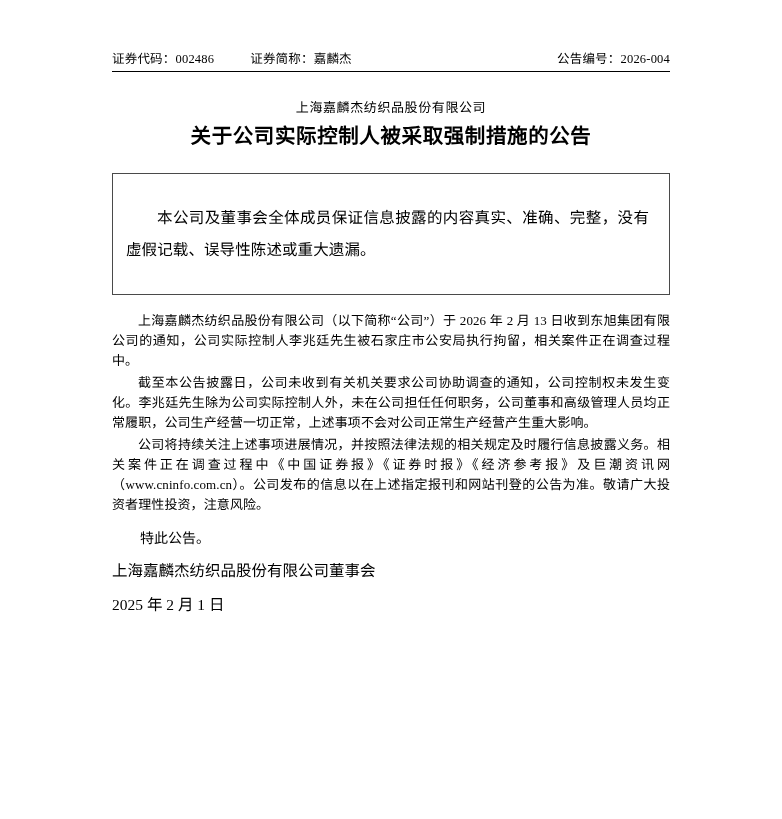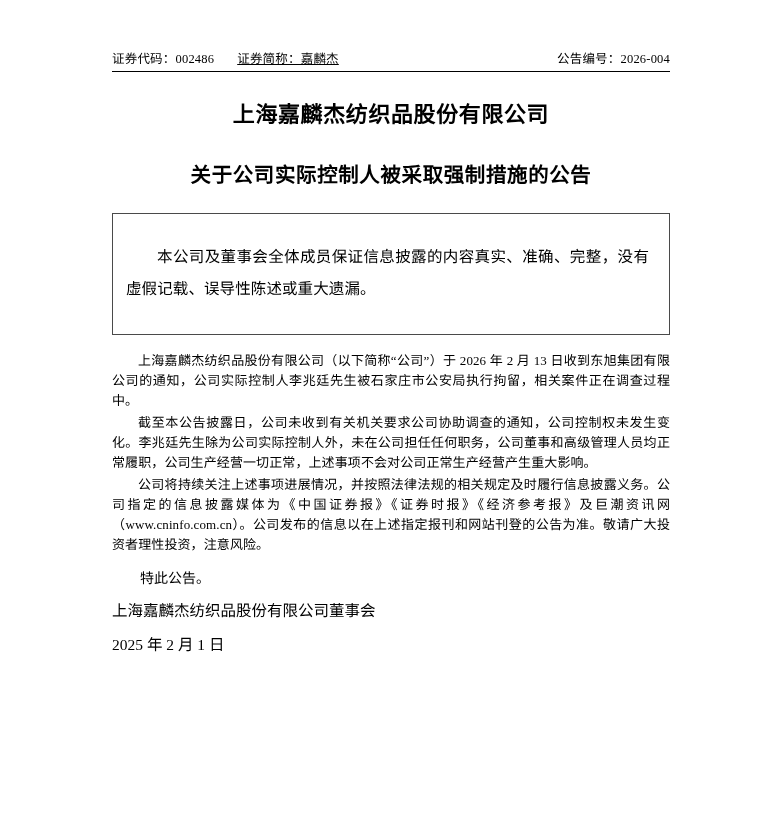--- a/index.html
+++ b/index.html
@@ -32,47 +32,47 @@
     justify-content: flex-end;
     align-items: flex-end;
     padding-top: 48px;
     font-size: 12.5px;
     letter-spacing: 0.2px;
     white-space: nowrap;
   }
   .doc-header .hdr-cell {
     font-family: "Liberation Serif", "DejaVu Serif", serif;
   }
-  .hdr-mid { margin-left: 23px; text-decoration: underline; }
+  .hdr-mid { margin-left: 36px; }
   .hdr-right { margin-left: auto; }
 
   .header-rule {
     margin-top: 4px;
     height: 1px;
     background: #000000;
     width: 100%;
   }
 
   
   .title-block {
     text-align: center;
     margin-top: 26px;
   }
   .title-line-1 {
-    font-size: 22px;
-    font-weight: bold;
+    font-size: 13px;
+    font-weight: normal;
     letter-spacing: 0.6px;
     line-height: 1.5;
   }
   .title-line-2 {
     font-size: 20.5px;
     font-weight: bold;
     letter-spacing: 0.6px;
     line-height: 1.5;
-    margin-top: 29px;
+    margin-top: 3px;
   }
 
   
   .disclaimer-box {
     margin-top: 22px;
     border: 1px solid #4a4a4a;
     box-sizing: border-box;
     padding: 12px 20px 13px 13px;
   }
   .disclaimer-text {
@@ -135,21 +135,21 @@
     <div class="title-line-2">关于公司实际控制人被采取强制措施的公告</div>
   </div>
 
   <div class="disclaimer-box">
     <p class="disclaimer-text">本公司及董事会全体成员保证信息披露的内容真实、准确、完整，没有虚假记载、误导性陈述或重大遗漏。</p>
   </div>
 
   <div class="body-block">
     <p class="para">上海嘉麟杰纺织品股份有限公司（以下简称“公司”）于 2026 年 2 月 13 日收到东旭集团有限公司的通知，公司实际控制人李兆廷先生被石家庄市公安局执行拘留，相关案件正在调查过程中。</p>
     <p class="para">截至本公告披露日，公司未收到有关机关要求公司协助调查的通知，公司控制权未发生变化。李兆廷先生除为公司实际控制人外，未在公司担任任何职务，公司董事和高级管理人员均正常履职，公司生产经营一切正常，上述事项不会对公司正常生产经营产生重大影响。</p>
-    <p class="para">公司将持续关注上述事项进展情况，并按照法律法规的相关规定及时履行信息披露义务。公司指定的信息披露媒体为《中国证券报》《证券时报》《经济参考报》及巨潮资讯网（www.cninfo.com.cn）。公司发布的信息以在上述指定报刊和网站刊登的公告为准。敬请广大投资者理性投资，注意风险。</p>
+    <p class="para">公司将持续关注上述事项进展情况，并按照法律法规的相关规定及时履行信息披露义务。相关案件正在调查过程中《中国证券报》《证券时报》《经济参考报》及巨潮资讯网（www.cninfo.com.cn）。公司发布的信息以在上述指定报刊和网站刊登的公告为准。敬请广大投资者理性投资，注意风险。</p>
     <p class="para-closing">特此公告。</p>
   </div>
 
   <div class="signature-block">
     <span class="sign-company">上海嘉麟杰纺织品股份有限公司董事会</span>
     <span class="sign-date">2025 年 2 月 1 日</span>
   </div>
 
 </div>
 

